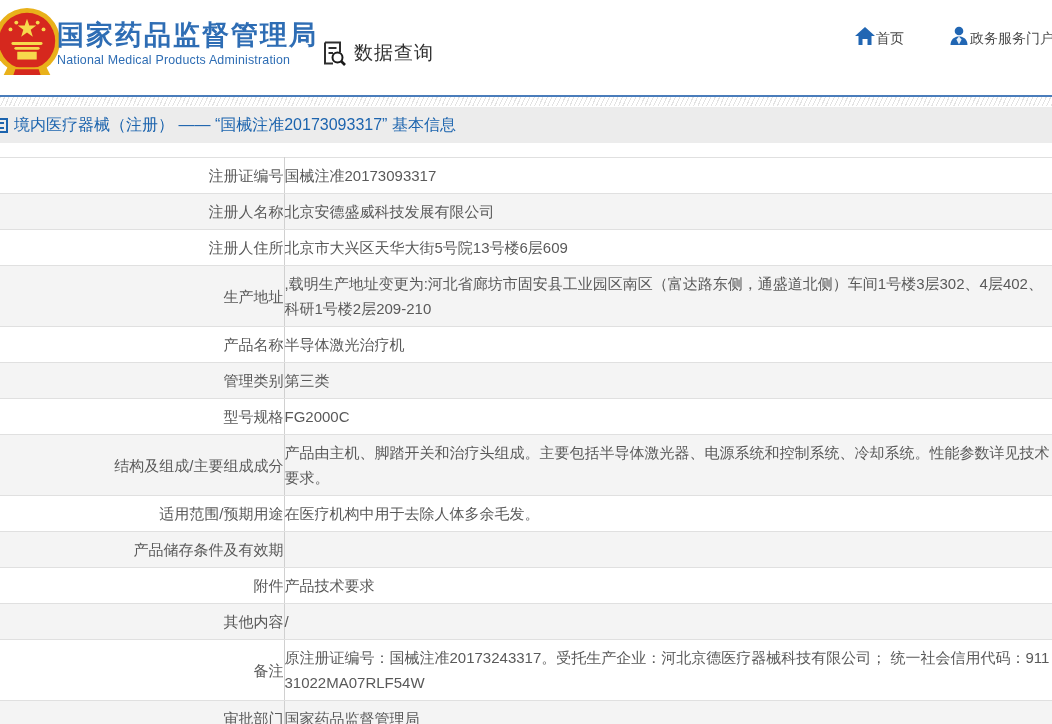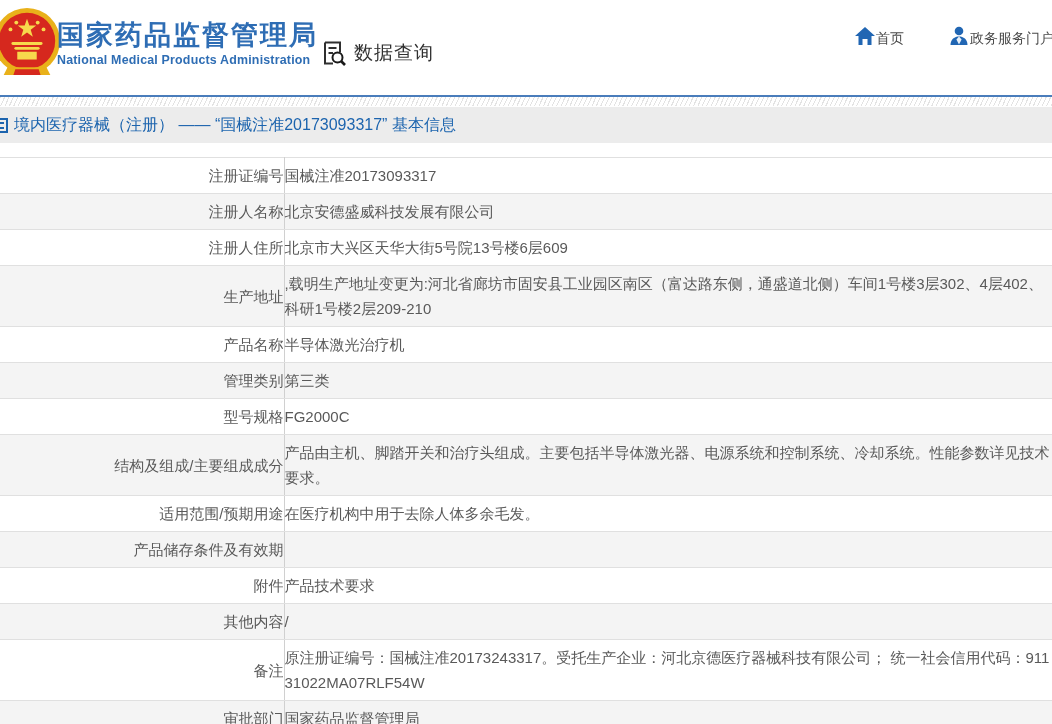--- a/index.html
+++ b/index.html
@@ -5,21 +5,21 @@
   * { margin:0; padding:0; box-sizing:border-box; }
   html,body { width:1052px; height:724px; overflow:hidden; background:#fff;
     font-family:"Liberation Sans","DejaVu Sans",sans-serif; }
   .page { width:1064px; margin-left:-8px; position:relative; }
 
   
   .header { position:relative; height:95px; background:#fff; }
   .emblem { position:absolute; left:0; top:7px; width:70px; height:72px; }
   .org-names { position:absolute; left:65px; top:20px; }
   .org-zh { font-size:27px; font-weight:bold; color:#2e6db4; letter-spacing:2px; line-height:30px; }
-  .org-en { font-size:12.4px; color:#2e6db4; margin-top:3px; letter-spacing:0.2px;font-weight:bold; }
+  .org-en { font-size:12.4px; color:#2e6db4; margin-top:3px; letter-spacing:0.2px; }
   .section-entry { position:absolute; left:328px; top:40px; display:flex; align-items:flex-start; }
   .section-entry .lbl { font-size:19px; color:#2f2f2f; margin-left:7px; letter-spacing:1px; }
   .nav { position:absolute; top:24px; left:862px; width:200px; display:flex; justify-content:space-between; }
   .nav-item { display:flex; flex-direction:row; align-items:center; cursor:pointer; }
   .nav-item .txt { font-size:14px; color:#4a4a4a; margin-top:6px; white-space:nowrap; }
 
   
   .blue-line { height:2px; background:#4a7dbb; }
   .hatch { height:9px; background:repeating-linear-gradient(115deg,#ffffff 0 3px,#e3e3e3 3px 4px); }
 

